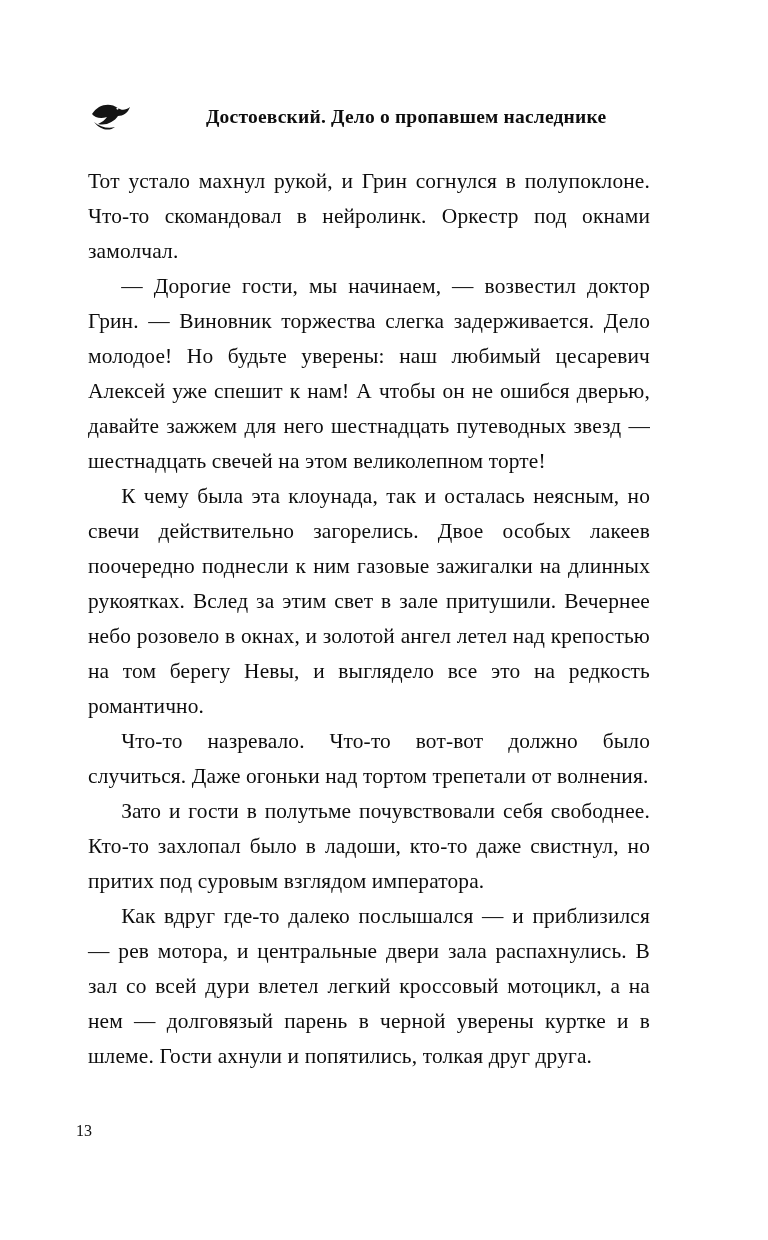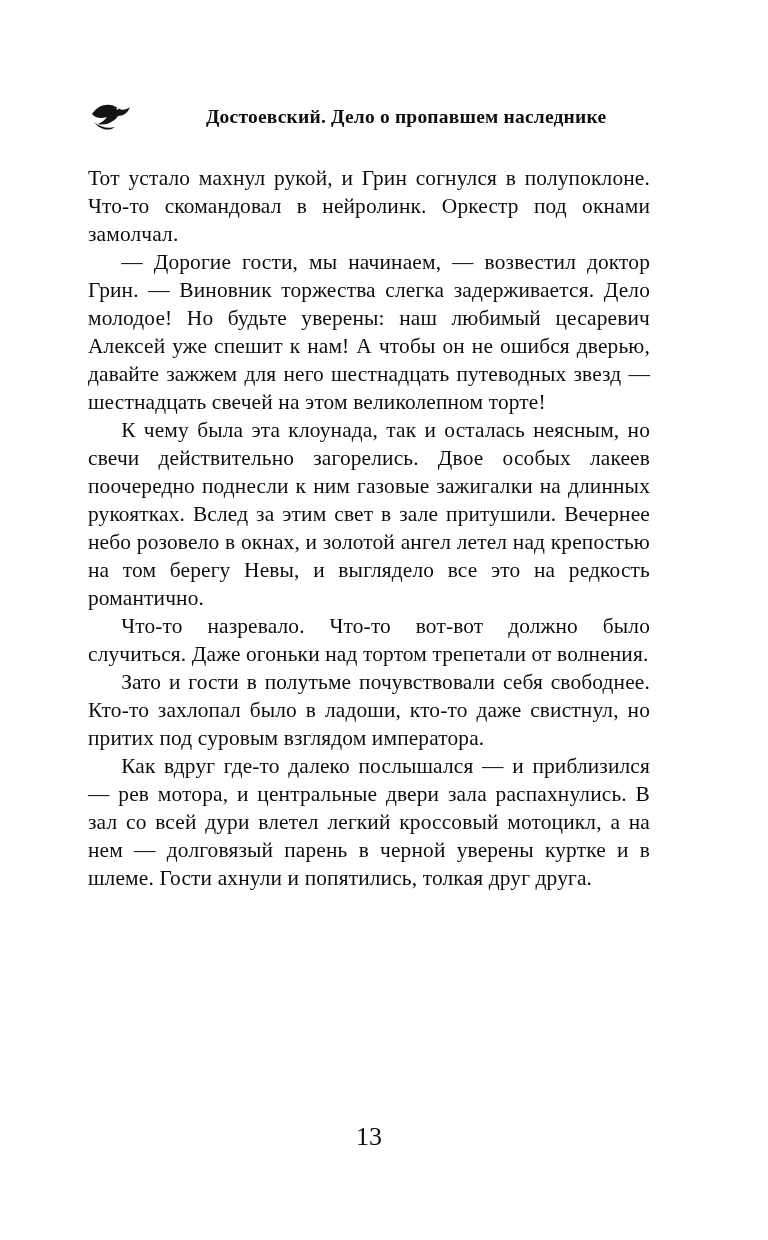--- a/index.html
+++ b/index.html
@@ -50,41 +50,41 @@
   
   .bodytext {
     position: absolute;
     left: 88px;
     top: 164px;
     width: 562px;
   }
   .bodytext p {
     margin: 0;
     font-size: 21.4px;
-    line-height: 28px;
+    line-height: 35px;
     text-align: justify;
     text-justify: inter-word;
     letter-spacing: 0.15px;
     -webkit-hyphens: manual;
     hyphens: manual;
   }
   .bodytext p + p {
     text-indent: 1.55em;
   }
   .bodytext p.noindent {
     text-indent: 0;
   }
   
   .folio {
     position: absolute;
-    left: 88px;
+    left: 76px;
     top: 1122px;
     width: 562px;
-    text-align: center;
-    font-size: 26px;
+    text-align: left;
+    font-size: 16px;
     font-weight: 400;
   }
 </style>
 </head>
 <body>
 
 <div class="page">
 
   <div class="runhead">
     <span class="runhead-orn">

